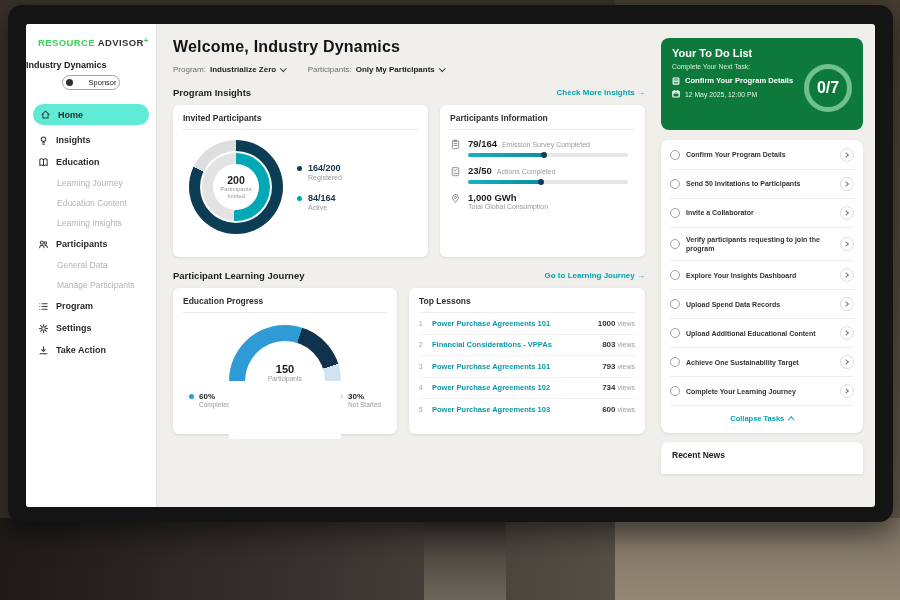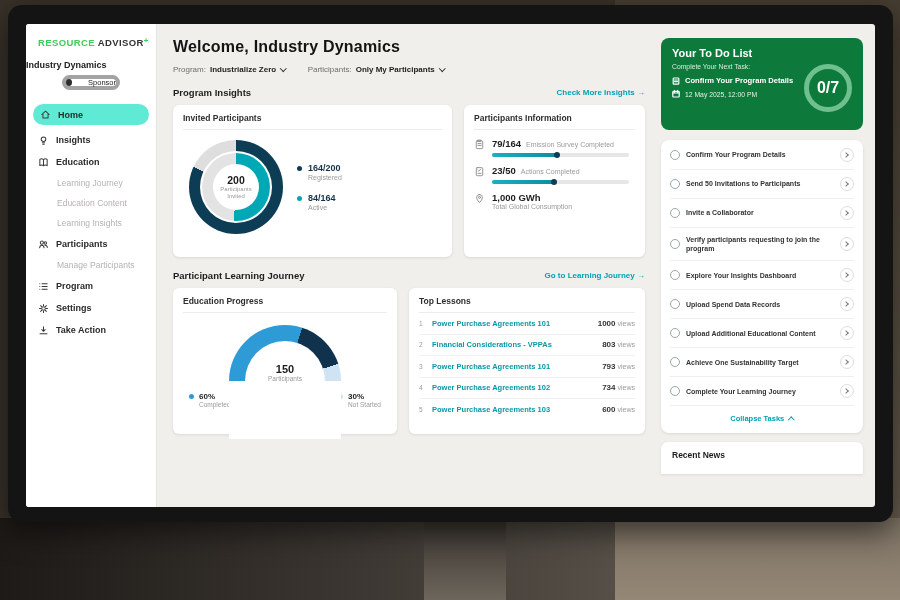--- a/index.html
+++ b/index.html
@@ -14,21 +14,21 @@
 
   
   .monitor { position:absolute; left:8px; top:5px; width:885px; height:517px; background:#141414; border-radius:14px; box-shadow:0 10px 30px rgba(0,0,0,.55); }
   .screen  { position:absolute; left:18px; top:19px; width:849px; height:483px; background:#f1efec; border-radius:3px; overflow:hidden; display:flex; }
 
   
   .sidebar { width:131px; background:#fff; border-right:1px solid #e7e5e1; padding:10px 0 0; flex-shrink:0; }
   .logo { padding:2px 12px 0; font-size:9.5px; font-weight:bold; letter-spacing:.4px; white-space:nowrap; }
   .logo .g { color:#3dcd58; } .logo .d { color:#333; } .logo .p { color:#3dcd58; font-size:8px; vertical-align:3px; }
   .org { font-size:9px; font-weight:bold; color:#222; margin-top:12px; }
-  .badge { margin:5px auto 0; width:58px; height:15px; border:4px solid #a3a3a3; border-radius:8px; display:flex; align-items:center; justify-content:center; gap:16px; font-size:7.5px; color:#222; }
+  .badge { margin:5px auto 0; width:58px; height:15px; border:1px solid #a3a3a3; border-radius:8px; display:flex; align-items:center; justify-content:center; gap:16px; font-size:7.5px; color:#222; }
   .badge .bdot { width:7px; height:7px; border-radius:50%; background:#2e2e2e; }
   .nav { margin-top:14px; }
   .nitem { display:flex; align-items:center; gap:7px; height:22px; padding:0 12px; font-size:9px; font-weight:bold; color:#2b2b2b; cursor:pointer; }
   .nitem.active { background:#5eead4; border-radius:12px; margin:4px 7px; padding:0 7px; height:21px; }
   .nsub { display:flex; align-items:center; height:20px; padding-left:31px; font-size:8.5px; color:#b5b3b0; cursor:pointer; }
   .nico { width:11px; height:11px; flex-shrink:0; }
   .nico svg { width:11px; height:11px; display:block; }
   .nico path, .nico circle, .nico rect { fill:none; stroke:#3a3a3a; stroke-width:1.1; stroke-linecap:round; stroke-linejoin:round; }
 
   
@@ -40,21 +40,21 @@
   .chev { display:inline-block; width:4.5px; height:4.5px; border-right:1.3px solid #333; border-bottom:1.3px solid #333; transform:rotate(45deg); margin-left:5px; vertical-align:2px; }
   .sechead { display:flex; justify-content:space-between; align-items:center; margin-top:13px; }
   .sechead h2 { font-size:9.5px; color:#1e1e1e; }
   .seclink { font-size:8px; font-weight:bold; color:#00a3b2; cursor:pointer; }
   .seclink::after { content:" \2192"; }
   .cardrow { display:flex; gap:12px; margin-top:7px; }
   .card { background:#fff; border-radius:6px; box-shadow:0 1px 3px rgba(30,30,30,.10); padding:8px 10px; }
   .ctitle { font-size:8.5px; font-weight:bold; color:#2e2e2e; padding-bottom:6px; border-bottom:1px solid #ececec; }
 
   
-  .card-invited { width:279px; height:152px; }
+  .card-invited { width:255px; height:152px; }
   .inv-body { display:flex; align-items:center; gap:14px; padding:10px 0 0 6px; }
   .donut { position:relative; width:94px; height:94px; border-radius:50%; background:conic-gradient(#0d3c55 0 82%, #dedede 82% 100%); }
   .donut-gap { position:absolute; inset:11px; border-radius:50%; background:#fff; }
   .donut-in { position:absolute; inset:13px; border-radius:50%; background:conic-gradient(#00a7b5 0 51%, #e3e3e3 51% 100%); }
   .donut-hole { position:absolute; inset:24px; border-radius:50%; background:#fff; display:flex; flex-direction:column; align-items:center; justify-content:center; text-align:center; }
   .dh-v { font-size:10.5px; font-weight:bold; color:#1c1c1c; }
   .dh-l { font-size:6px; color:#9a9a9a; line-height:1.25; width:34px; }
   .leg { display:flex; flex-direction:column; gap:12px; }
   .leg-item { display:flex; gap:6px; }
   .leg-dot { width:5px; height:5px; border-radius:50%; margin-top:3px; flex-shrink:0; }
@@ -183,20 +183,23 @@
       <div class="nitem">
         <span class="nico">
               <svg viewBox="0 0 12 12">
                 <circle cx="4.2" cy="4" r="1.7"></circle>
                 <circle cx="8" cy="4.4" r="1.4"></circle>
                 <path d="M1.8 9.6 C2 7.6 3.2 6.8 4.2 6.8 C5.2 6.8 6.4 7.6 6.6 9.6 M7.6 6.8 C9 6.8 10 7.6 10.2 9.2"></path>
               </svg>
             </span>
         <span>Participants</span>
       </div>
+      <div class="nsub">
+            <span>General Data</span>
+          </div>
       <div class="nsub">
             <span>Manage Participants</span>
           </div>
       <div class="nitem">
         <span class="nico">
               <svg viewBox="0 0 12 12">
                 <path d="M4.4 3 h5.6 M4.4 6 h5.6 M4.4 9 h5.6 M2 3 h.01 M2 6 h.01 M2 9 h.01"></path>
               </svg>
             </span>
         <span>Program</span>

